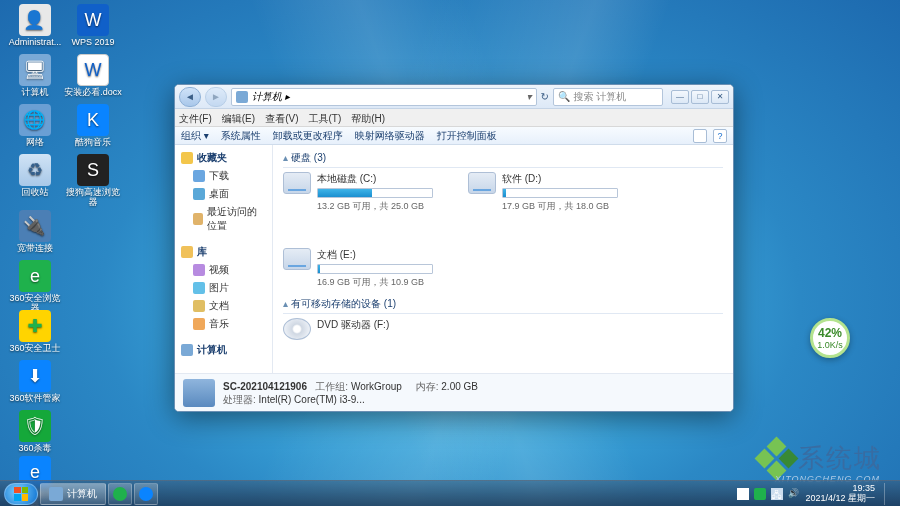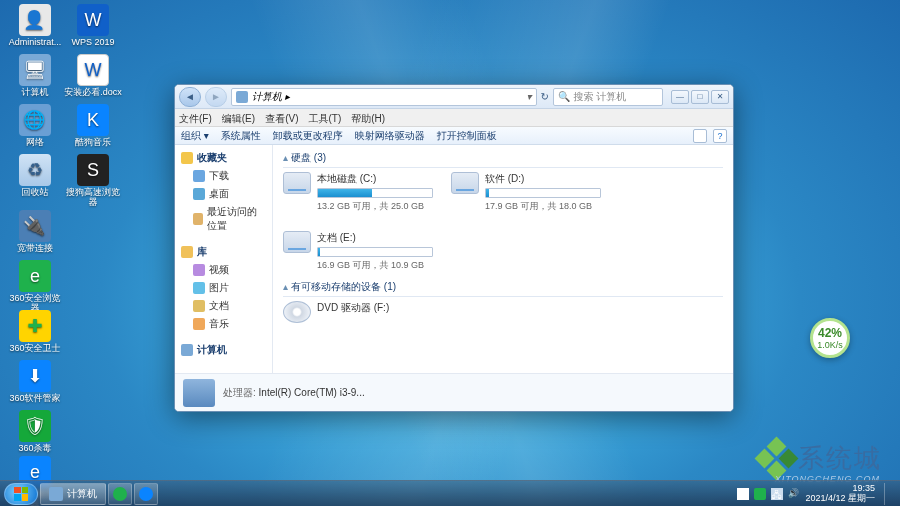--- a/index.html
+++ b/index.html
@@ -58,21 +58,21 @@
 .nav-i { padding:2px 6px 2px 18px; display:flex;align-items:center;gap:4px; cursor:pointer; }
 .ni-ic { width:12px;height:12px;display:inline-block;border-radius:2px; }
 .star{background:#f3c64b;} .dl{background:#6aa6e0;} .dt{background:#5aa8d8;} .rc{background:#e0b36a;}
 .lib{background:#f0c15a;} .vid{background:#b78be0;} .pic{background:#63c0e8;} .docf{background:#e0be63;} .mus{background:#f0a85a;}
 .cmp{background:#7aa9d6;}
 
 .content { flex:1; background:#fff; overflow:auto; padding:6px 10px; font-size:10px; color:#333; }
 .sect { margin-bottom:8px; }
 .sect-h { color:#1a3e6e; border-bottom:1px solid #e0e8f3; padding-bottom:2px; margin-bottom:4px; font-size:10px; }
 .sect-h .arrow { color:#6a8fb3; margin-right:3px; }
-.drives { display:flex; gap:18px; flex-wrap:wrap; }
+.drives { display:flex; gap:35px; flex-wrap:wrap; }
 .drive { width:150px; display:flex; gap:6px; align-items:flex-start; cursor:pointer; }
 .dr-ic { width:28px;height:22px;background:linear-gradient(#e5ecf5,#c7d6e9);border:1px solid #aebfd6;border-radius:3px;position:relative; }
 .dr-ic::after{content:"";position:absolute;bottom:2px;left:4px;right:4px;height:2px;background:#6aa6e0;}
 .dr-cd { width:28px;height:22px;border-radius:50%;background:radial-gradient(circle,#fff 20%,#d0d8e3 30%,#e8edf4 70%);border:1px solid #aebfd6; }
 .dr-body { flex:1; }
 .dr-name { margin-bottom:2px; }
 .bar { height:10px; border:1px solid #b8c6d9; border-radius:1px; background:#fff; overflow:hidden; margin-bottom:2px; }
 .bar-f { height:100%; background:linear-gradient(#3fb4e8,#1a8fd0); }
 .dr-info { color:#666; font-size:9px; }
 
@@ -306,20 +306,23 @@
               </div>
           </div>
         </div>
       </div>
     </div>
   </div>
 
   <div class="details">
     <div class="det-ic"></div>
     <div class="det-txt">
+      <div><span class="n">SC-202104121906</span>
+        &nbsp;&nbsp;<span class="g">工作组:</span> <span>WorkGroup</span>
+        &nbsp;&nbsp;&nbsp;&nbsp;<span class="g">内存:</span> <span>2.00 GB</span></div>
       <div><span class="g">处理器:</span> <span>Intel(R) Core(TM) i3-9...</span></div>
     </div>
   </div>
 </div>
 
 <div class="gauge">
   <div class="p">42%</div>
   <div>1.0K/s</div>
 </div>
 

